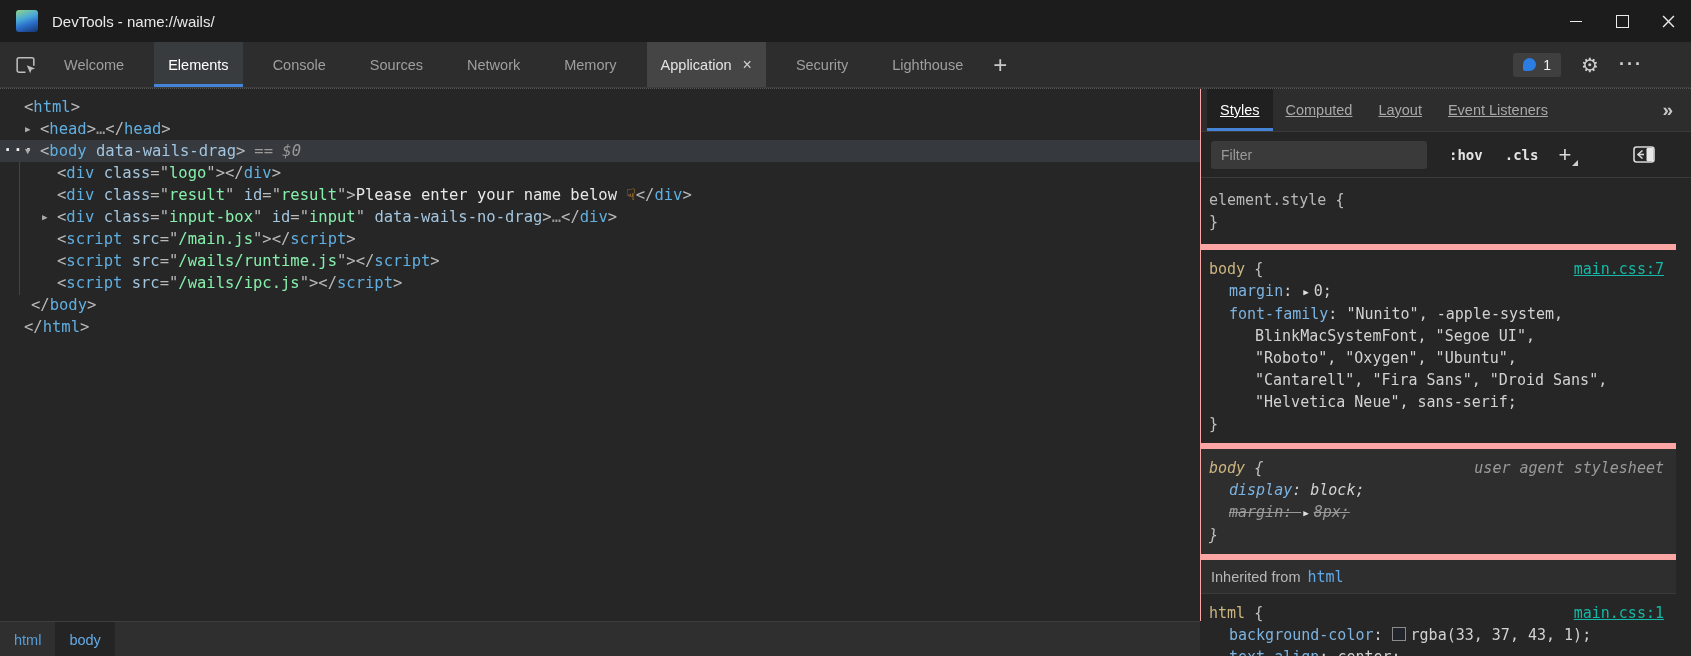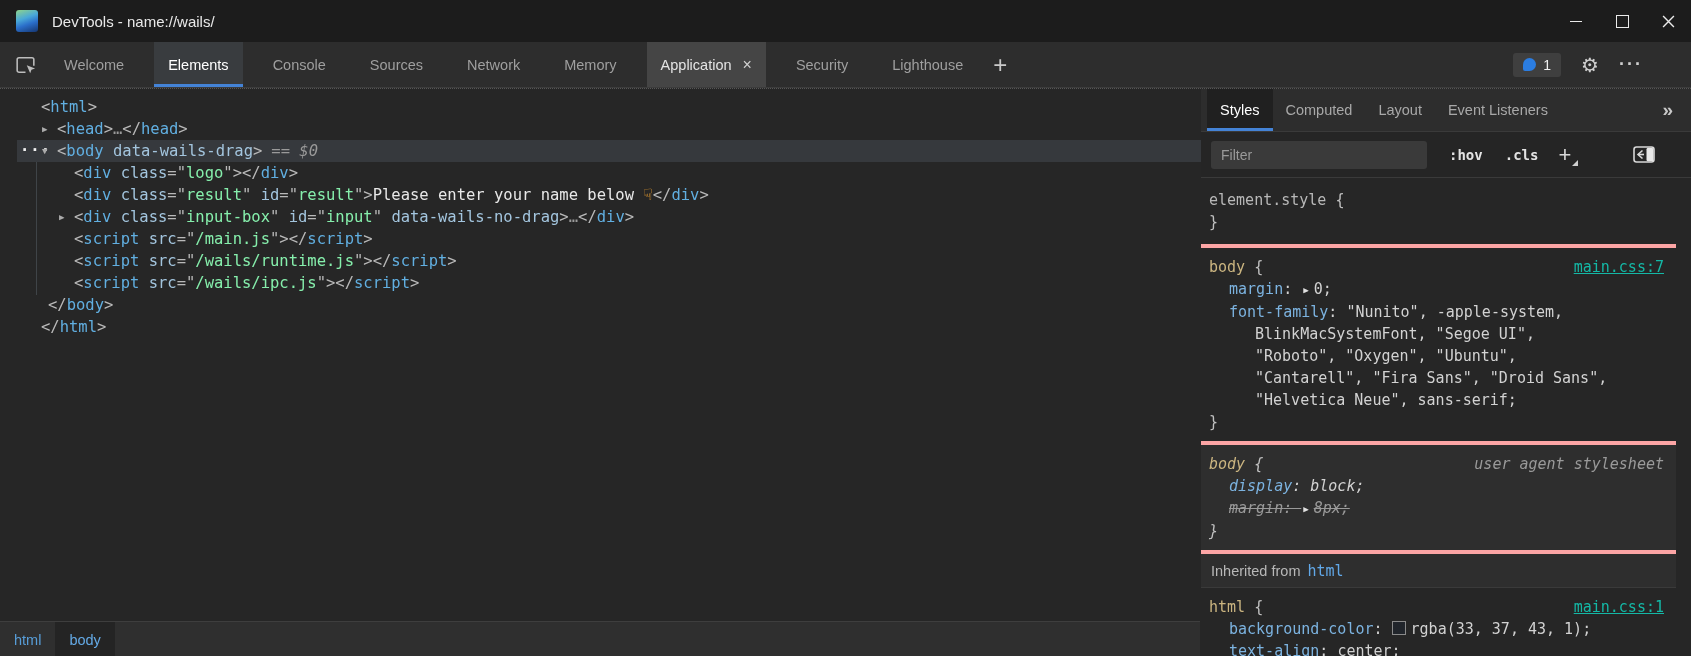--- a/index.html
+++ b/index.html
@@ -31,21 +31,21 @@
   .issues{display:flex;align-items:center;gap:7px;background:#3f3f3f;border-radius:3px;
           padding:4px 10px;color:#f0f0f0;font-size:14px;}
   .bubble{width:13px;height:13px;background:#2b7de1;border-radius:50% 50% 50% 2px;display:inline-block;}
   .gear{font-family:"DejaVu Sans",sans-serif;font-size:20px;color:#cfcfcf;}
   .dots3{font-size:18px;font-weight:bold;letter-spacing:2px;color:#cfcfcf;}
 
   
   .dotline{position:absolute;left:0;top:88px;width:100%;height:0;border-top:1px dotted #565656;z-index:6;}
 
   
-  #elements-panel{position:absolute;left:17px;top:89px;width:1200px;height:532px;background:#262626;
+  #elements-panel{position:absolute;left:0;top:89px;width:1200px;height:532px;background:#262626;
                   border-right:1px solid #fca5a5;overflow:hidden;}
   #tree{position:relative;padding-top:7px;font-family:"DejaVu Sans Mono","Liberation Mono",monospace;
         font-size:15.5px;}
   .trow{position:relative;height:22px;line-height:22px;white-space:nowrap;}
   .trow.sel-row{background:#36393d;}
   .tline{display:inline-block;}
   .arr{position:absolute;top:0;font-size:9px;color:#ababab;line-height:22px;}
   .rowdots{position:absolute;left:3px;top:0;color:#f0f0f0;font-weight:bold;letter-spacing:1px;line-height:20px;}
   .guide{position:absolute;left:19px;top:73px;width:1px;height:133px;background:#3f4448;}
   .tk-p{color:#b9b9b9;} .tk-tag{color:#61afe1;} .tk-att{color:#a3c5de;}
@@ -56,41 +56,41 @@
   
   #crumbs{position:absolute;left:0;top:621px;width:1200px;height:35px;background:#2f2f2f;
           border-top:1px solid #3e3e3e;display:flex;align-items:stretch;font-size:14.5px;}
   .crumb{display:flex;align-items:center;padding:0 14px;color:#579dd8;}
   .crumb.sel{background:#242424;color:#64aae6;}
 
   
   #styles-panel{position:absolute;left:1201px;top:89px;width:490px;height:567px;background:#262626;}
   .s-tabs{height:42px;background:#2d2d2d;display:flex;align-items:stretch;padding-left:6px;
           border-bottom:1px solid #3a3a3a;}
-  .s-tab{display:flex;align-items:center;padding:0 13px;font-size:14.5px;color:#a8a8a8;white-space:nowrap;}
+  .s-tab{display:flex;align-items:center;padding:0 13px;font-size:14.5px;color:#a8a8a8;white-space:nowrap;text-decoration:underline;}
   .s-tab.active{background:#202020;color:#fff;box-shadow:inset 0 -3px 0 #4483d6;}
   .s-more{margin-left:auto;margin-right:18px;display:flex;align-items:center;font-size:19px;
           font-weight:bold;color:#c8c8c8;}
   .s-toolbar{height:45px;background:#252525;border-bottom:1px solid #3a3a3a;display:flex;
              align-items:center;padding:0 10px;}
   .filter-input{width:196px;height:28px;background:#3a3a3a;border:none;border-radius:3px;
                 color:#d6d6d6;font-size:14px;padding:0 10px;outline:none;
                 font-family:"Liberation Sans",sans-serif;}
   .filter-input::placeholder{color:#9a9a9a;}
   .tbtn{font-family:"DejaVu Sans Mono","Liberation Mono",monospace;font-weight:bold;font-size:14px;
         color:#e3e3e3;margin-left:22px;}
   .s-plus{position:relative;margin-left:20px;font-size:22px;font-weight:300;color:#d8d8d8;padding-right:7px;}
   .s-plus::after{content:"";position:absolute;right:0;bottom:2px;width:0;height:0;
                  border-left:6px solid transparent;border-bottom:6px solid #cfcfcf;}
   .sidebar-toggle{margin-left:auto;margin-right:26px;display:flex;align-items:center;}
 
   #styles-sections{position:relative;height:479px;overflow:hidden;
                    font-family:"DejaVu Sans Mono","Liberation Mono",monospace;font-size:15px;
                    margin-right:15px;}
-  .sec{padding:8px 12px 8px 8px;border-bottom:4px solid #fca5a5;line-height:22px;}
+  .sec{padding:8px 12px 8px 8px;border-bottom:6px solid #fca5a5;line-height:22px;}
   .sec.first{padding-top:11px;padding-bottom:11px;}
   .sec.ua{background:#2e2e2e;font-style:italic;}
   .rule-head{display:flex;}
   .sel{color:#cbb580;} .sel-gray{color:#b8b8b8;} .brace{color:#c0c0c0;}
   .rlink{margin-left:auto;color:#14b8a6;text-decoration:underline;}
   .ua-note{margin-left:auto;color:#9a9a9a;font-style:italic;}
   .prop-line{padding-left:20px;white-space:nowrap;}
   .wrap-line{padding-left:46px;color:#d2d2d2;white-space:nowrap;}
   .prop{color:#7cb3e0;} .colon{color:#d2d2d2;} .pv{color:#d2d2d2;}
   .struck{text-decoration:line-through;color:#9a9a9a;}

